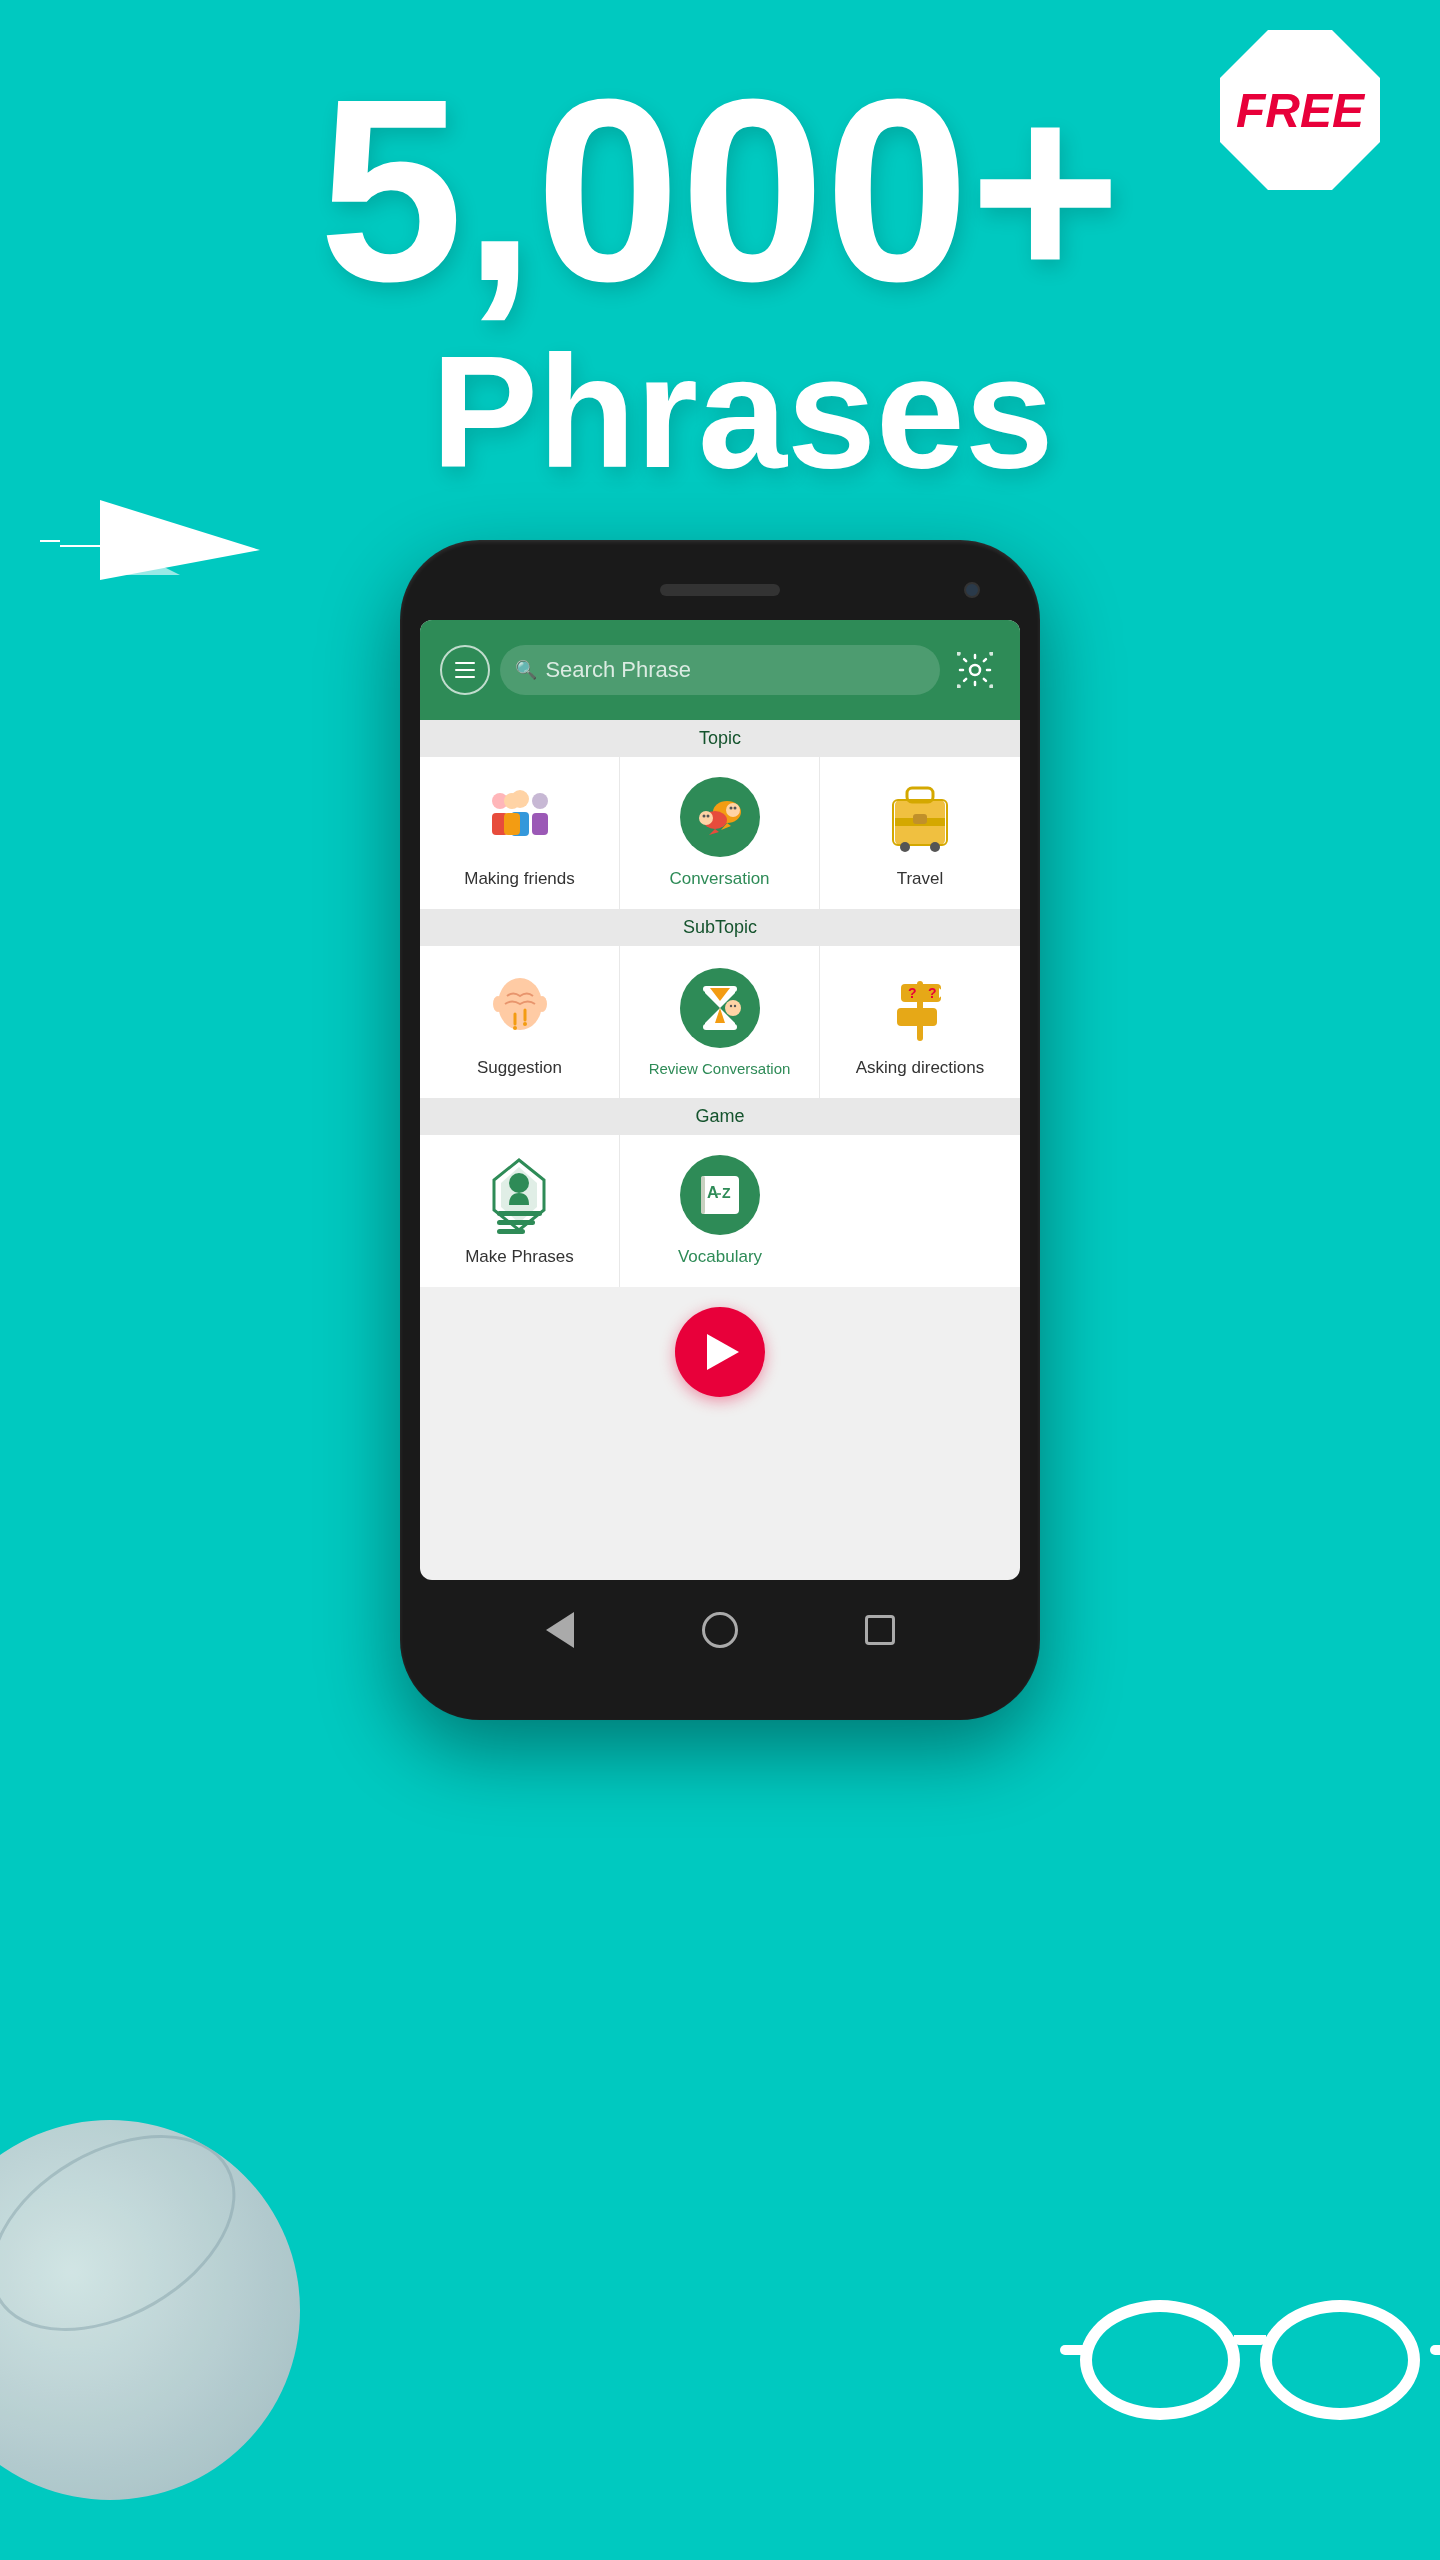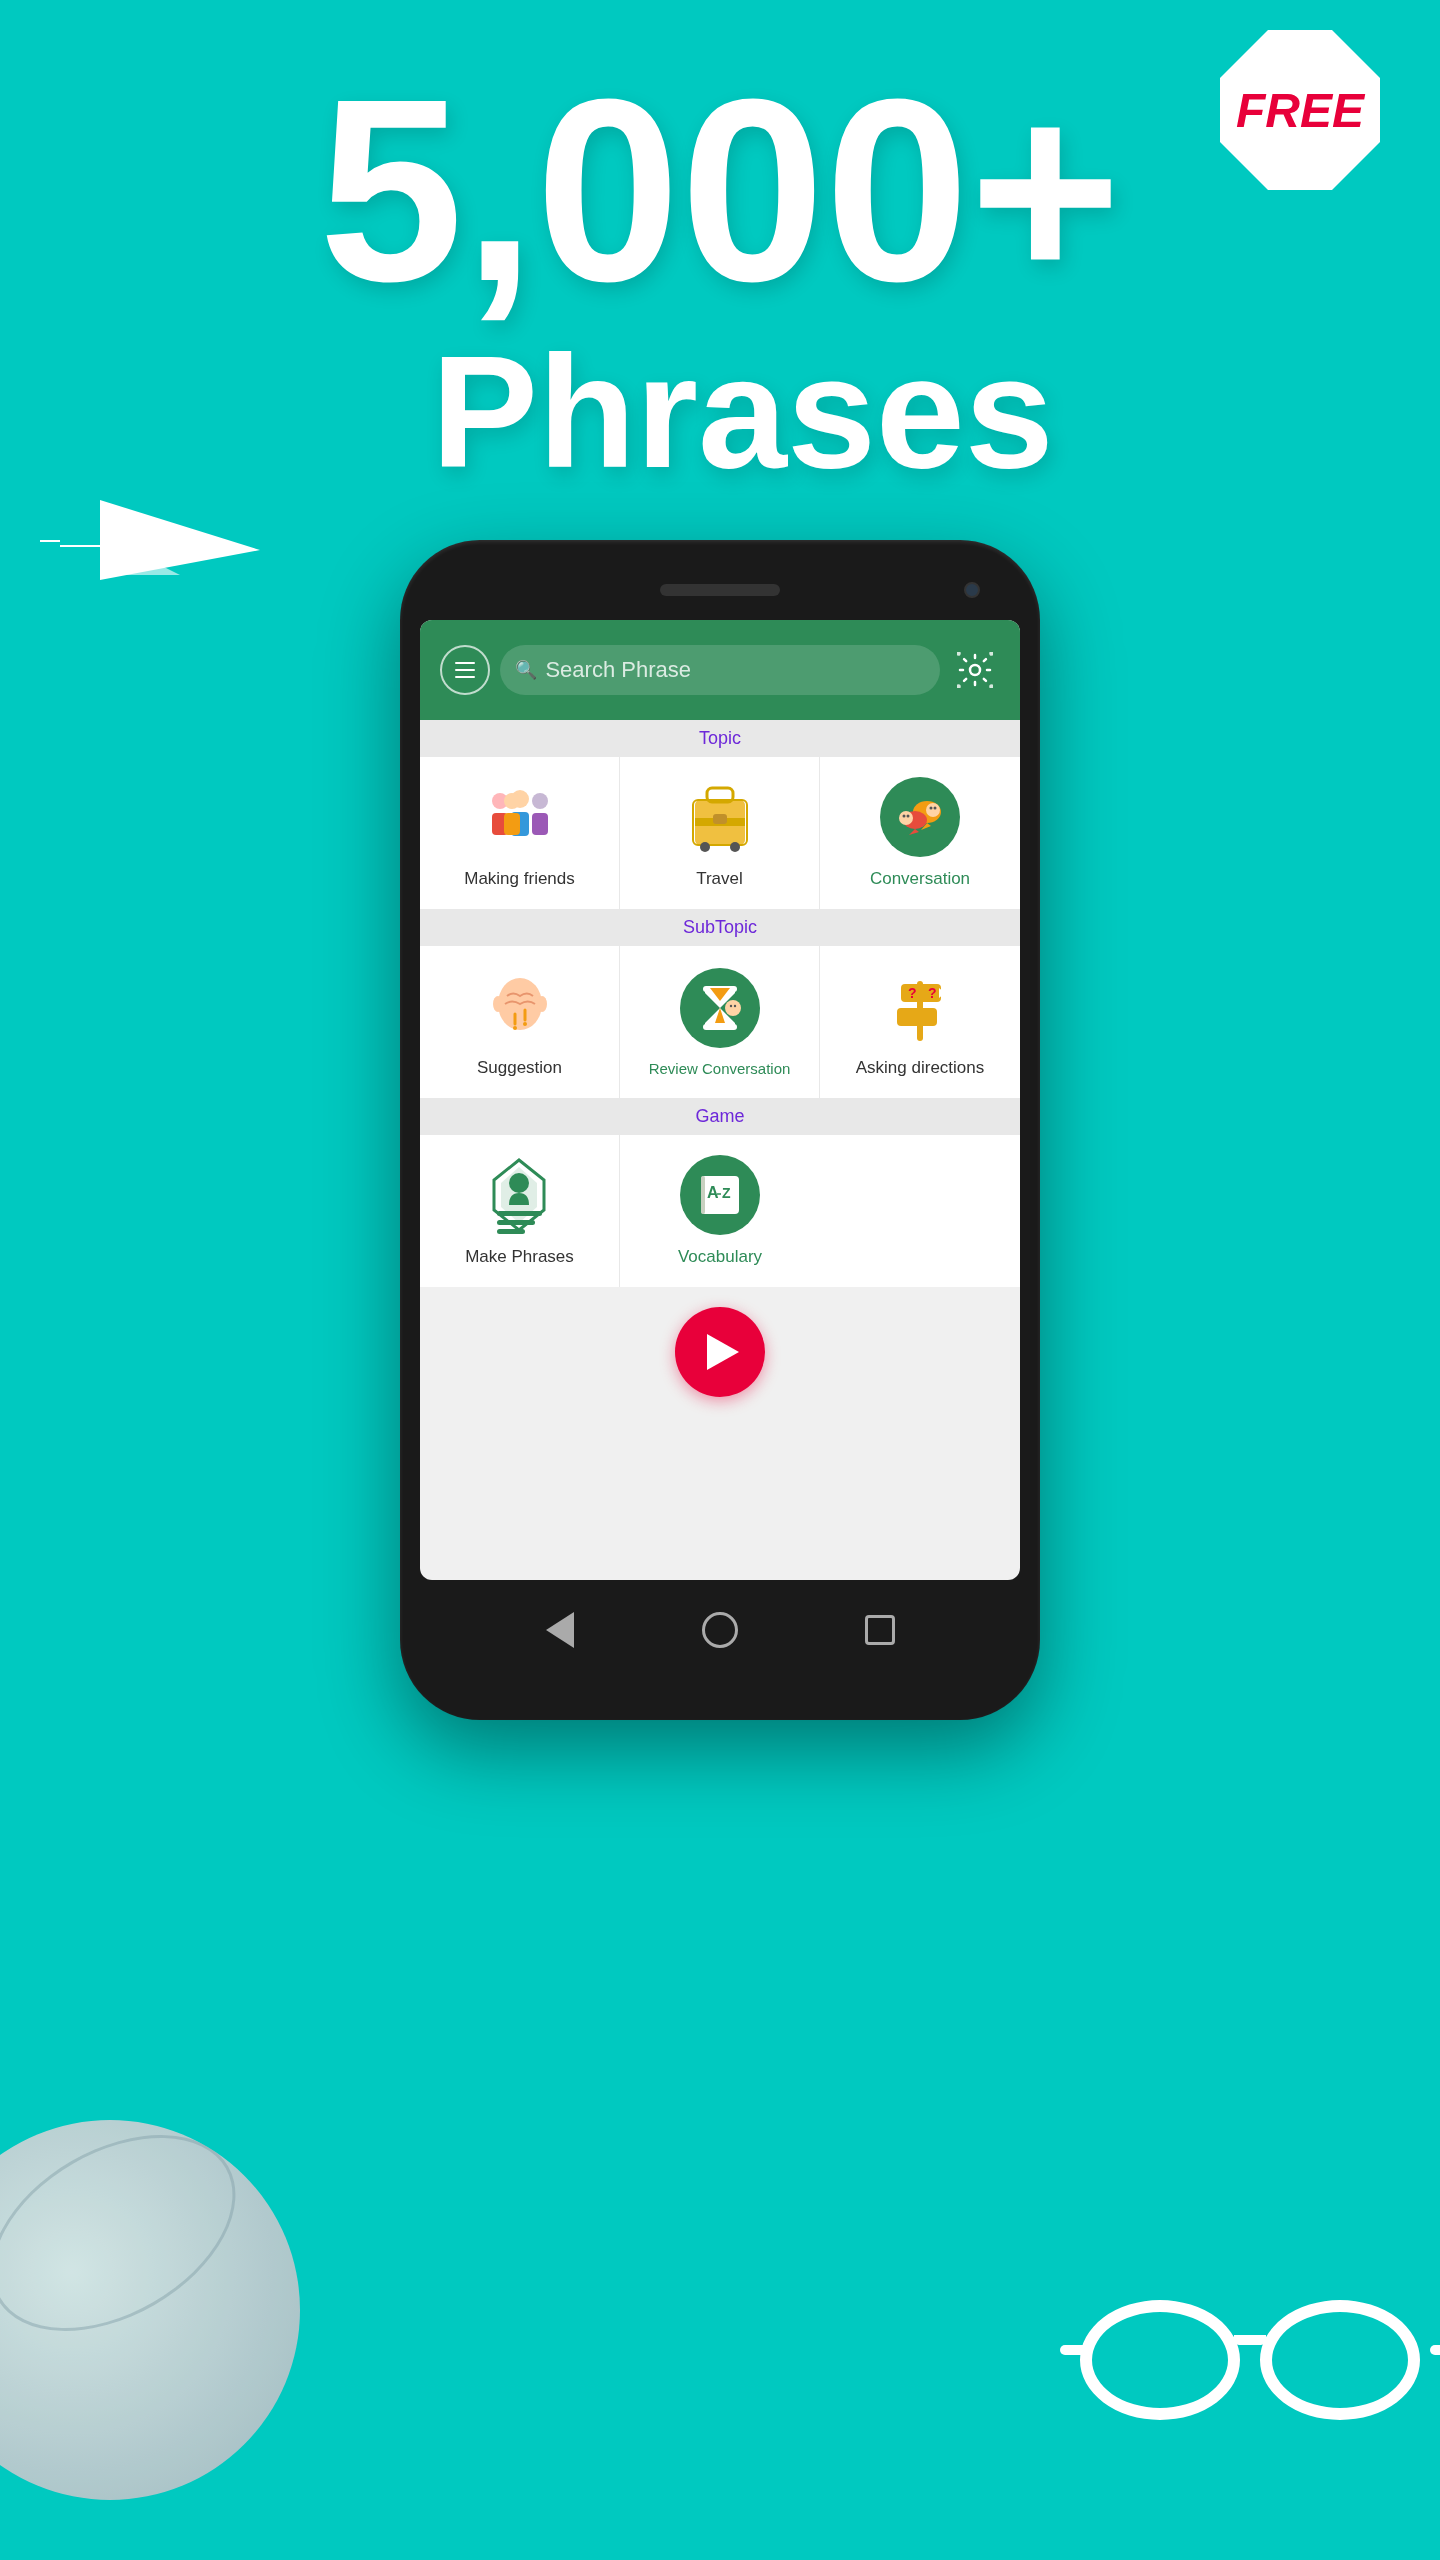--- a/index.html
+++ b/index.html
@@ -272,21 +272,21 @@
       width: 36px;
       height: 36px;
     }
 
     
     .section-label {
       background: #e8e8e8;
       text-align: center;
       padding: 8px 0;
       font-size: 18px;
-      color: #6d28d9;
+      color: #14532d;
       font-weight: 500;
     }
 
     
     .grid-section {
       background: white;
       display: grid;
       grid-template-columns: 1fr 1fr 1fr;
     }
     .grid-item {
@@ -473,60 +473,60 @@
               <rect x="52" y="26" width="16" height="22" rx="4" fill="#9b59b6"></rect>
               <circle cx="32" cy="14" r="8" fill="#ffd3a5"></circle>
               <rect x="24" y="26" width="16" height="22" rx="4" fill="#f39c12"></rect>
             </svg>
           </div>
           <span class="item-label">Making friends</span>
         </div>
 
         <div class="grid-item">
           <div class="item-icon">
-            <svg width="70" height="75" viewBox="0 0 70 75">
-
-              <rect x="10" y="20" width="50" height="45" rx="5" fill="#f0c040"></rect>
-              <rect x="8" y="20" width="54" height="45" rx="5" fill="none" stroke="#d4a800" stroke-width="2"></rect>
-
-              <rect x="22" y="8" width="26" height="14" rx="5" fill="none" stroke="#d4a800" stroke-width="3"></rect>
-
-              <rect x="10" y="38" width="50" height="8" fill="#d4a800"></rect>
-
-              <rect x="28" y="34" width="14" height="10" rx="3" fill="#c0902a"></rect>
-
-              <circle cx="20" cy="67" r="5" fill="#555"></circle>
-              <circle cx="50" cy="67" r="5" fill="#555"></circle>
-            </svg>
-          </div>
-          <span class="item-label">Travel</span>
-        </div>
-
-        <div class="grid-item">
-          <div class="item-icon">
             <div class="topic-circle">
               <svg width="50" height="50" viewBox="0 0 50 50">
 
                 <ellipse cx="32" cy="20" rx="14" ry="11" fill="#f39c12"></ellipse>
                 <polygon points="32,31 26,38 36,34" fill="#f39c12"></polygon>
                 <ellipse cx="20" cy="28" rx="12" ry="9" fill="#e74c3c"></ellipse>
                 <polygon points="20,37 14,43 24,40" fill="#e74c3c"></polygon>
 
                 <circle cx="11" cy="26" r="7" fill="#ffd3a5"></circle>
                 <circle cx="9" cy="24" r="1.5" fill="#555"></circle>
                 <circle cx="13" cy="24" r="1.5" fill="#555"></circle>
 
                 <circle cx="38" cy="18" r="7" fill="#ffd3a5"></circle>
                 <circle cx="36" cy="16" r="1.5" fill="#555"></circle>
                 <circle cx="40" cy="16" r="1.5" fill="#555"></circle>
               </svg>
             </div>
           </div>
           <span class="item-label active">Conversation</span>
         </div>
+
+        <div class="grid-item">
+          <div class="item-icon">
+            <svg width="70" height="75" viewBox="0 0 70 75">
+
+              <rect x="10" y="20" width="50" height="45" rx="5" fill="#f0c040"></rect>
+              <rect x="8" y="20" width="54" height="45" rx="5" fill="none" stroke="#d4a800" stroke-width="2"></rect>
+
+              <rect x="22" y="8" width="26" height="14" rx="5" fill="none" stroke="#d4a800" stroke-width="3"></rect>
+
+              <rect x="10" y="38" width="50" height="8" fill="#d4a800"></rect>
+
+              <rect x="28" y="34" width="14" height="10" rx="3" fill="#c0902a"></rect>
+
+              <circle cx="20" cy="67" r="5" fill="#555"></circle>
+              <circle cx="50" cy="67" r="5" fill="#555"></circle>
+            </svg>
+          </div>
+          <span class="item-label">Travel</span>
+        </div>
       </div>
 
       <div class="section-label">SubTopic</div>
 
       <div class="grid-section">
 
         <div class="grid-item">
           <div class="item-icon">
             <svg width="70" height="80" viewBox="0 0 70 80">
 

